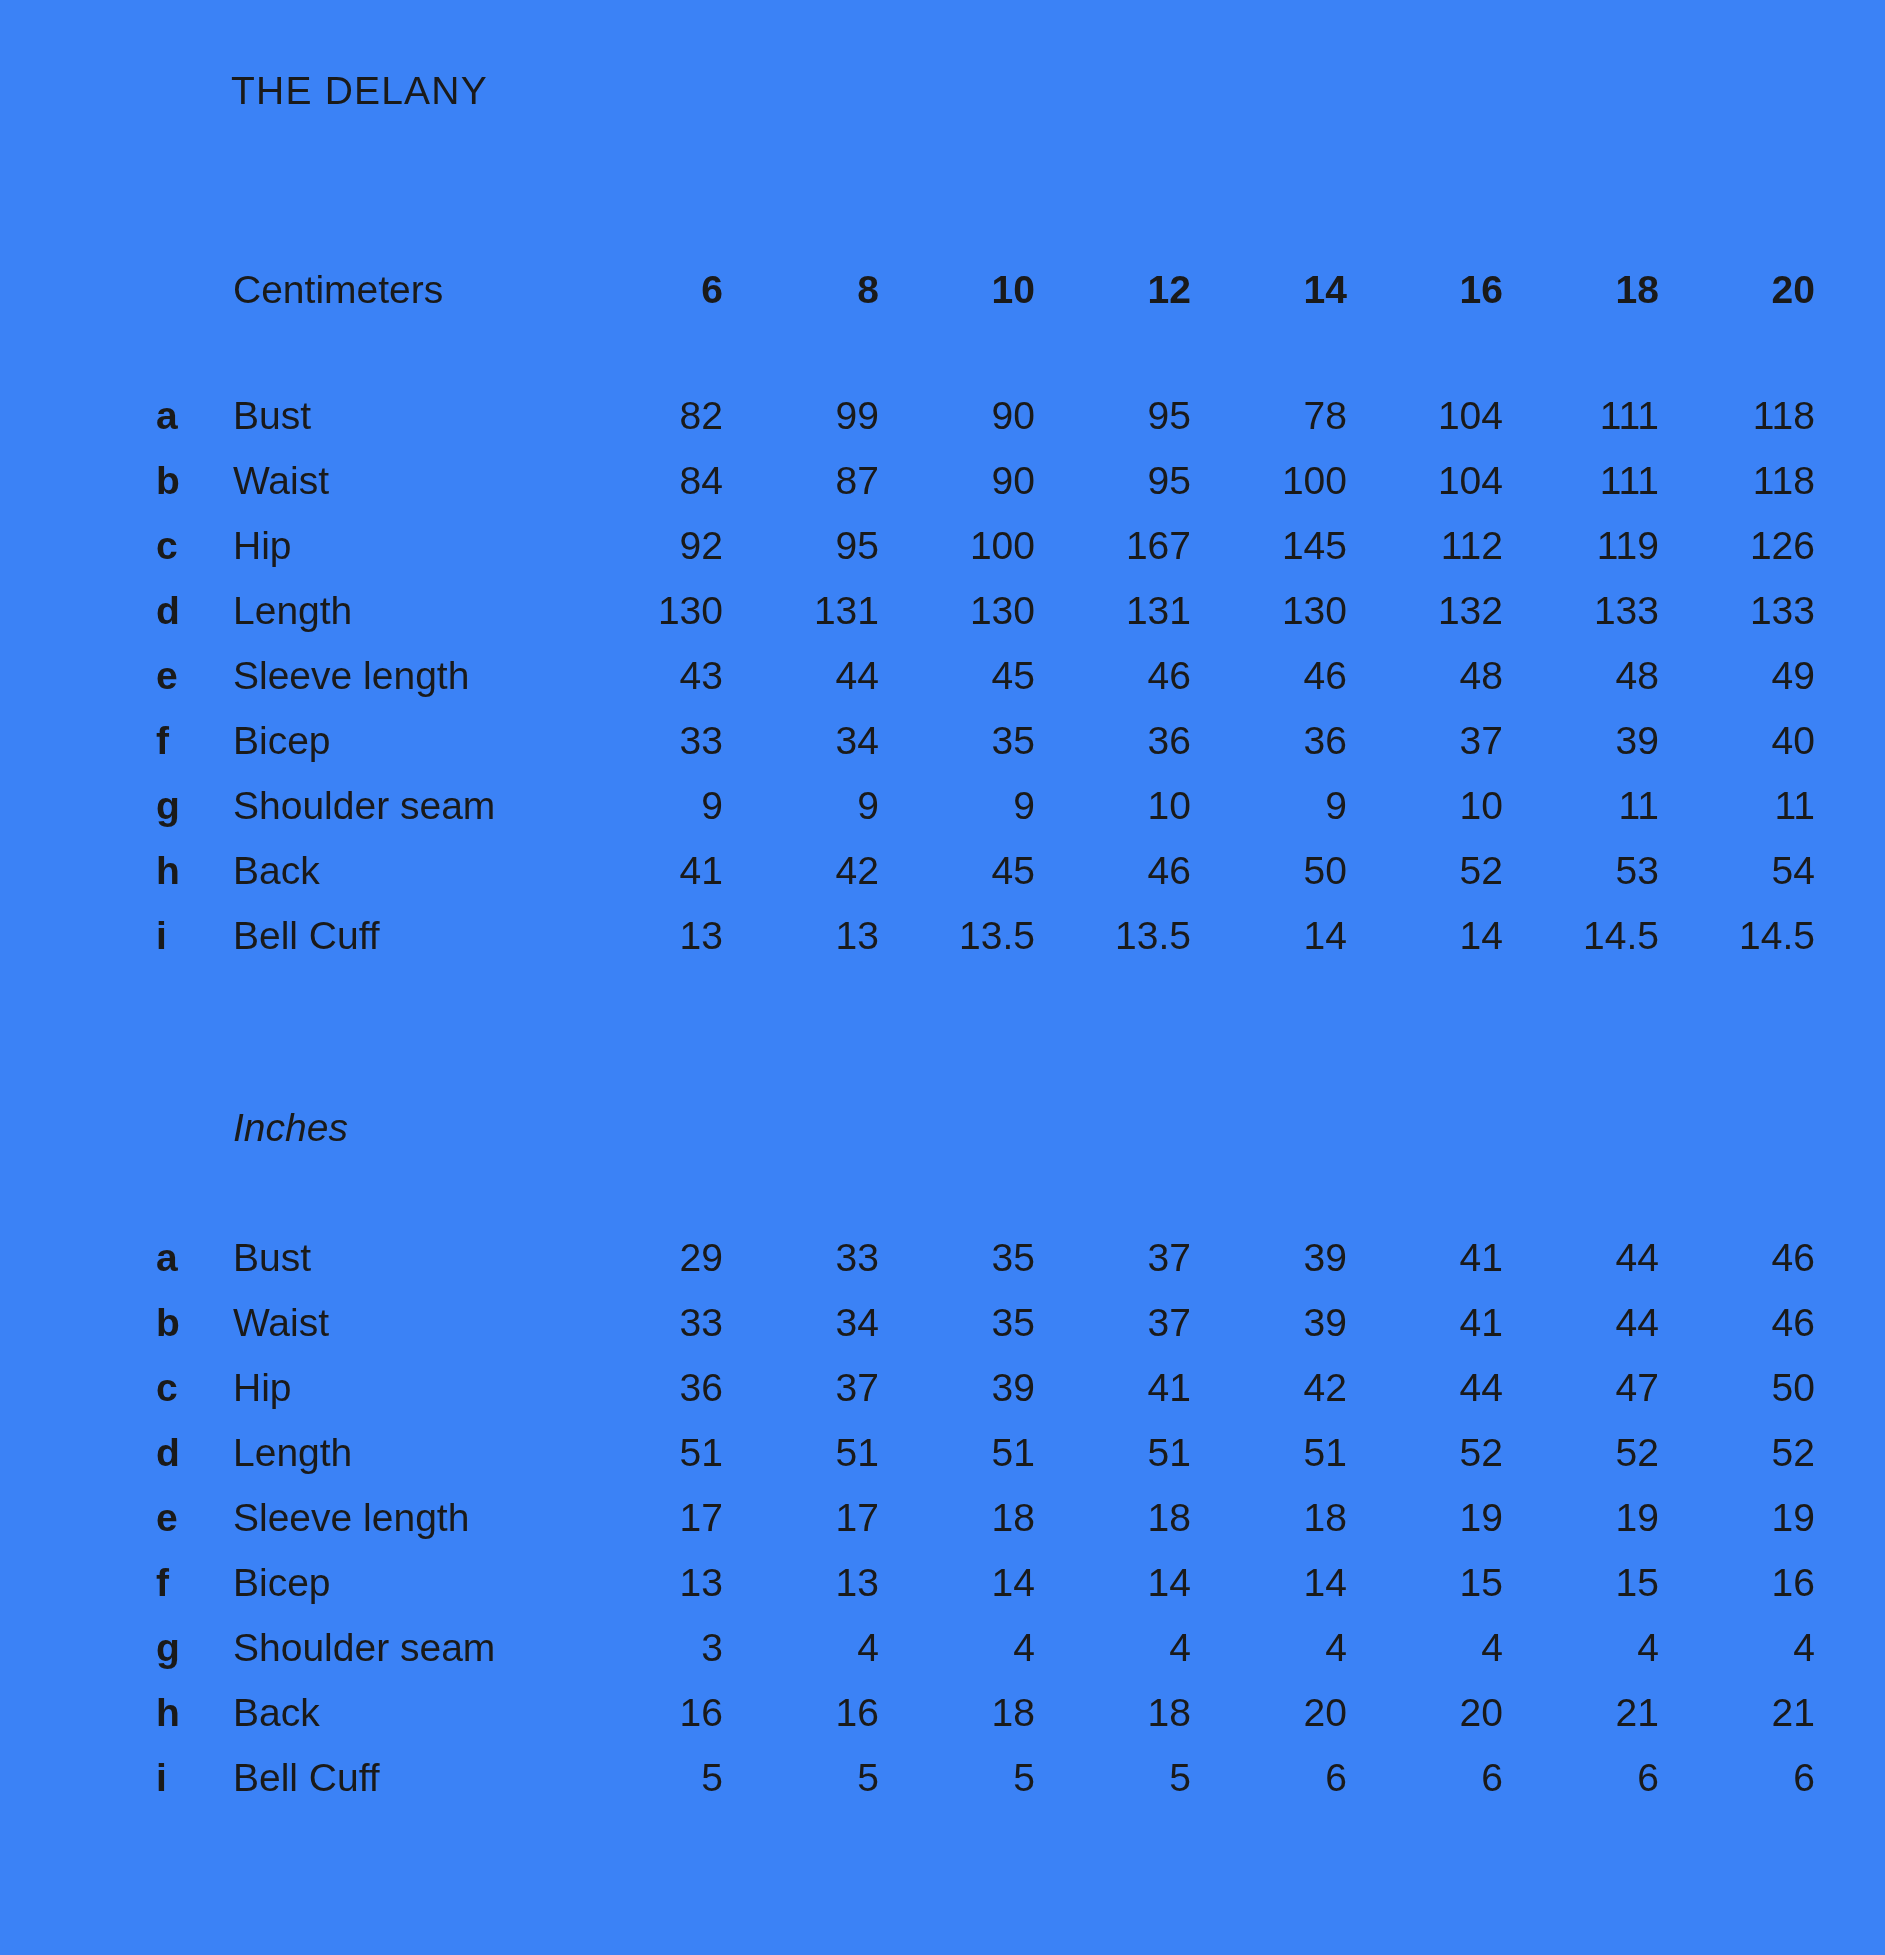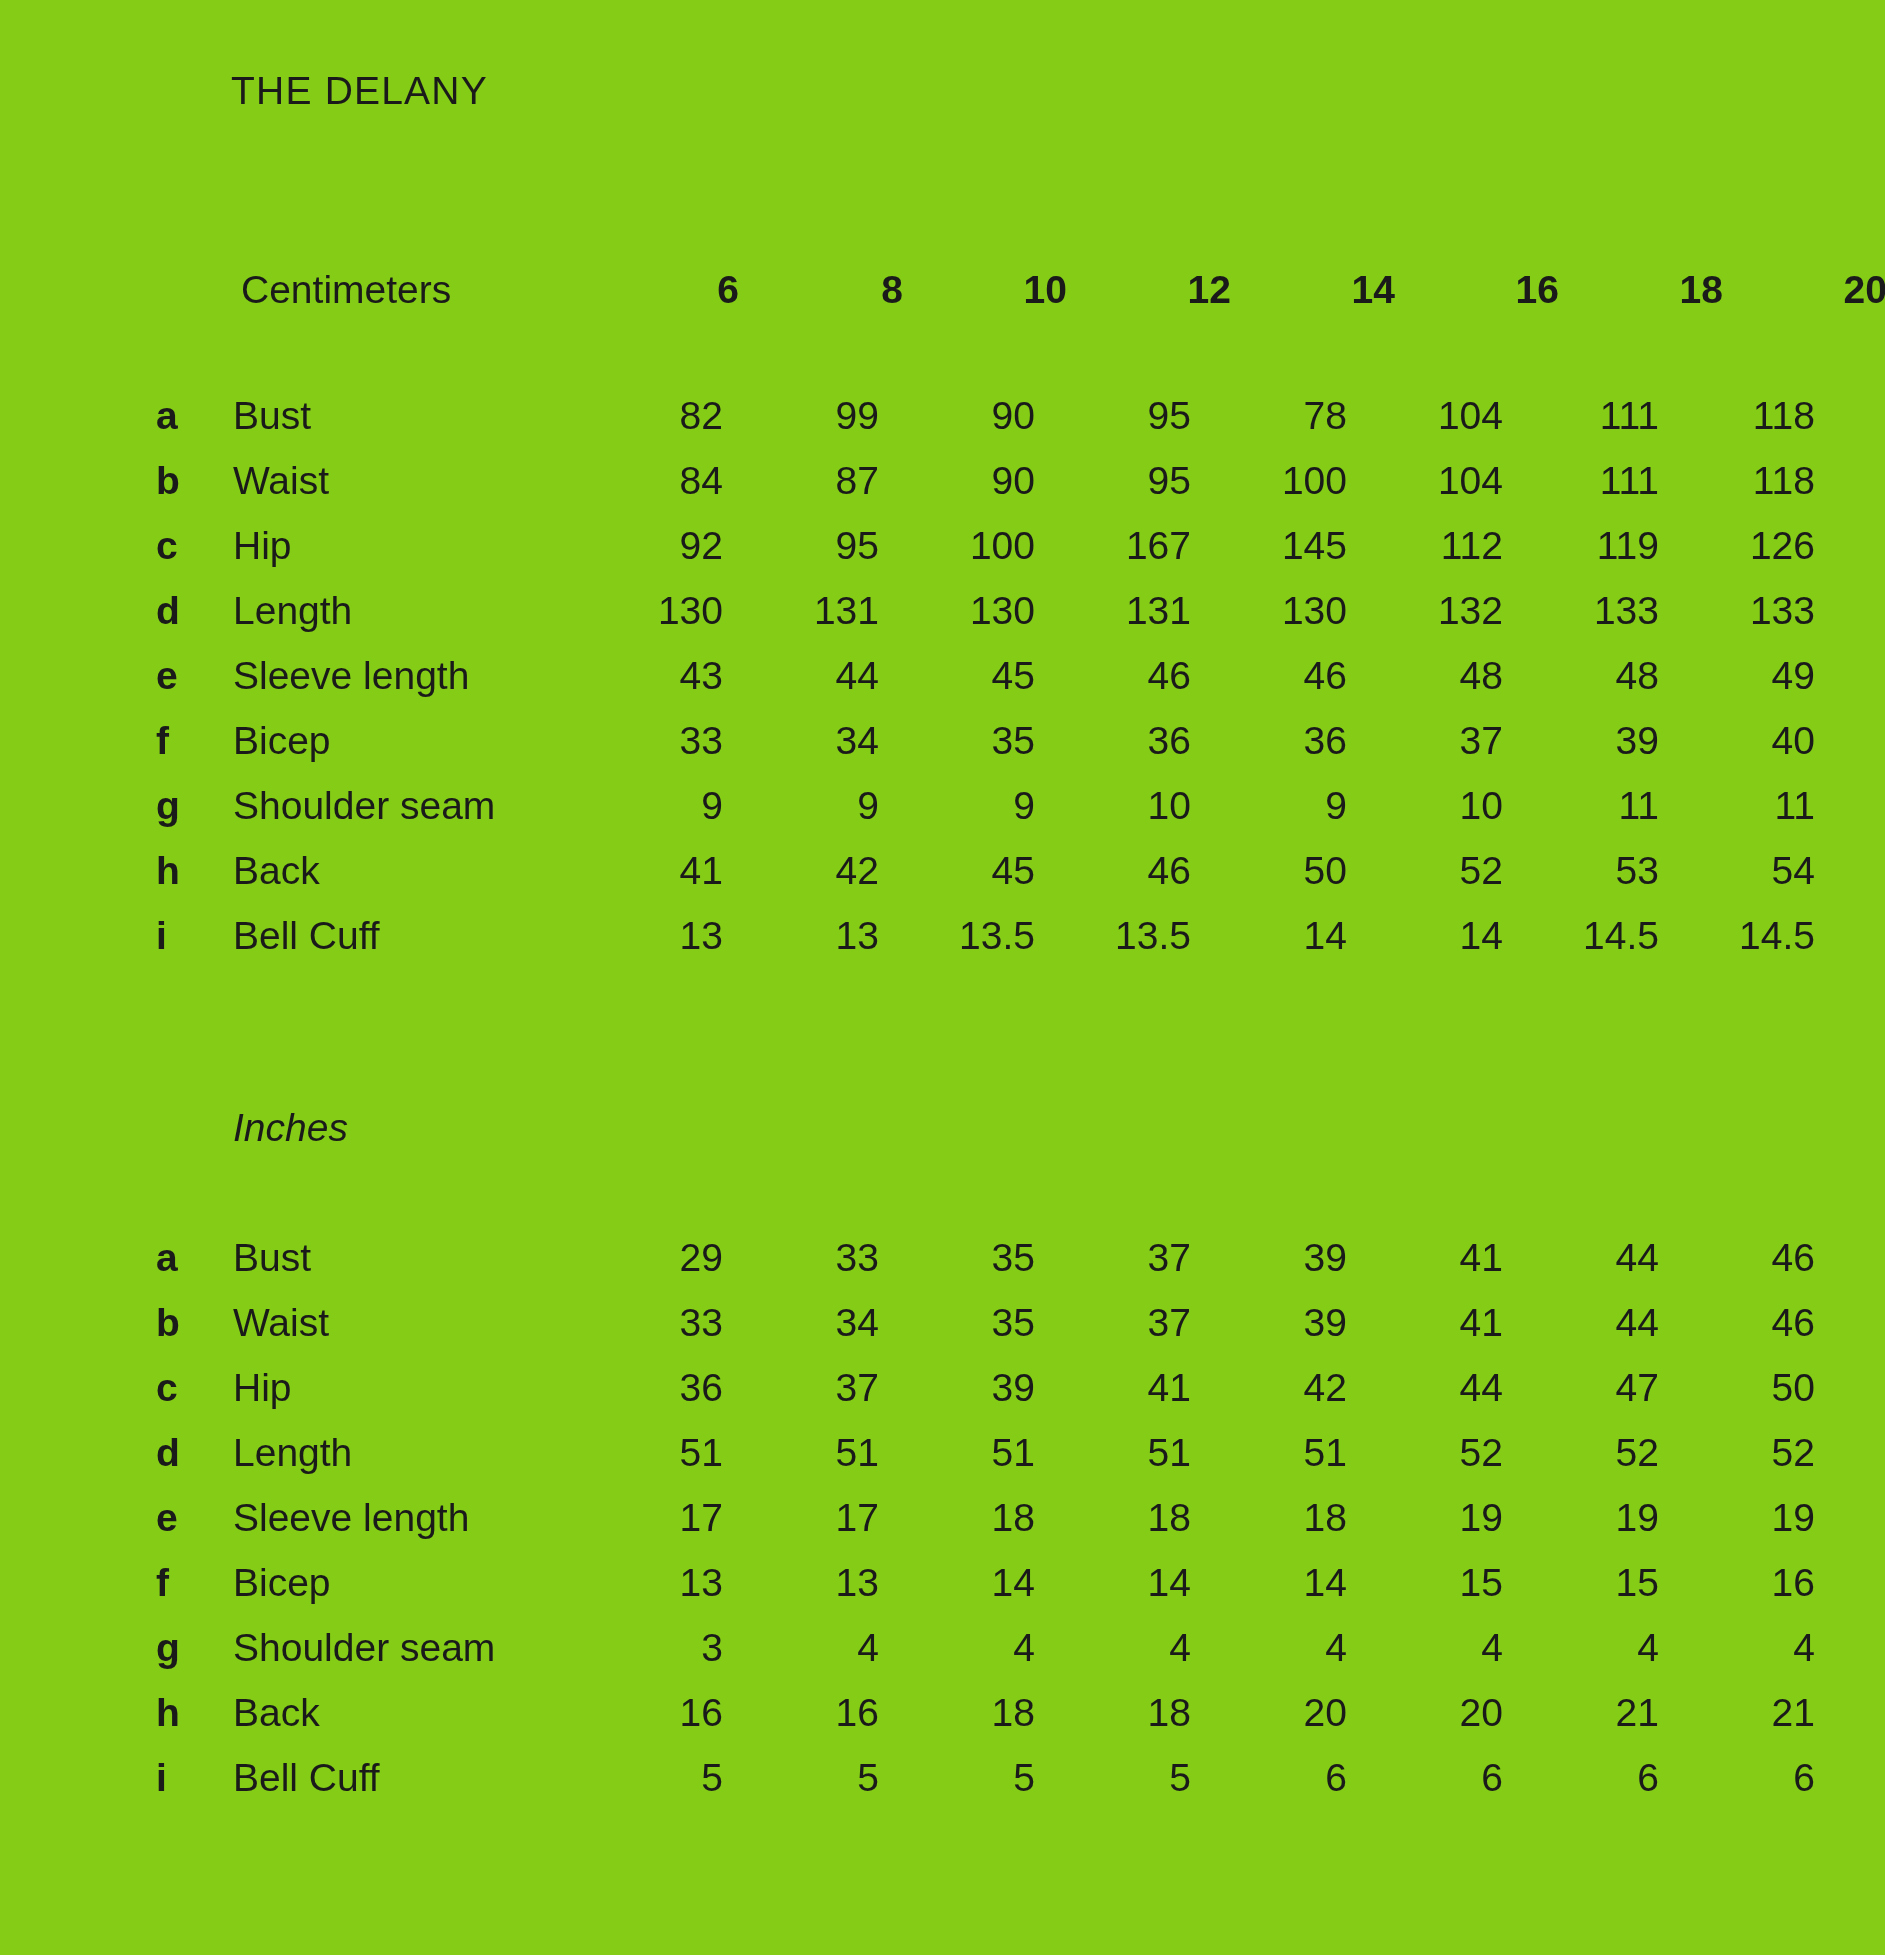--- a/index.html
+++ b/index.html
@@ -11,21 +11,21 @@
     width: 1886px;
     height: 1955px;
     font-family: "Liberation Sans", sans-serif;
     color: #1a1a1a;
   }
   .page {
     position: relative;
     width: 1886px;
     height: 1955px;
     overflow: hidden;
-    background: #84cc16;
+    background: #3b82f6;
   }
   .title {
     margin: 70px 0 0 231px;
     font-size: 39px;
     letter-spacing: 1.2px;
     font-weight: 400;
     line-height: 1.1;
   }
   .size-table {
     margin-left: 156px;
@@ -52,21 +52,20 @@
   }
   .c-num {
     text-align: right;
     font-variant-numeric: tabular-nums;
   }
   .header-row .c-num {
     font-weight: 700;
   }
   .section-cm .header-row {
     margin-top: 144px;
-    gap: 8px;
   }
   .section-cm .rows {
     margin-top: 61px;
   }
   .section-in .header-row {
     margin-top: 127px;
     font-style: italic;
   }
   .section-in .rows {
     margin-top: 65px;

